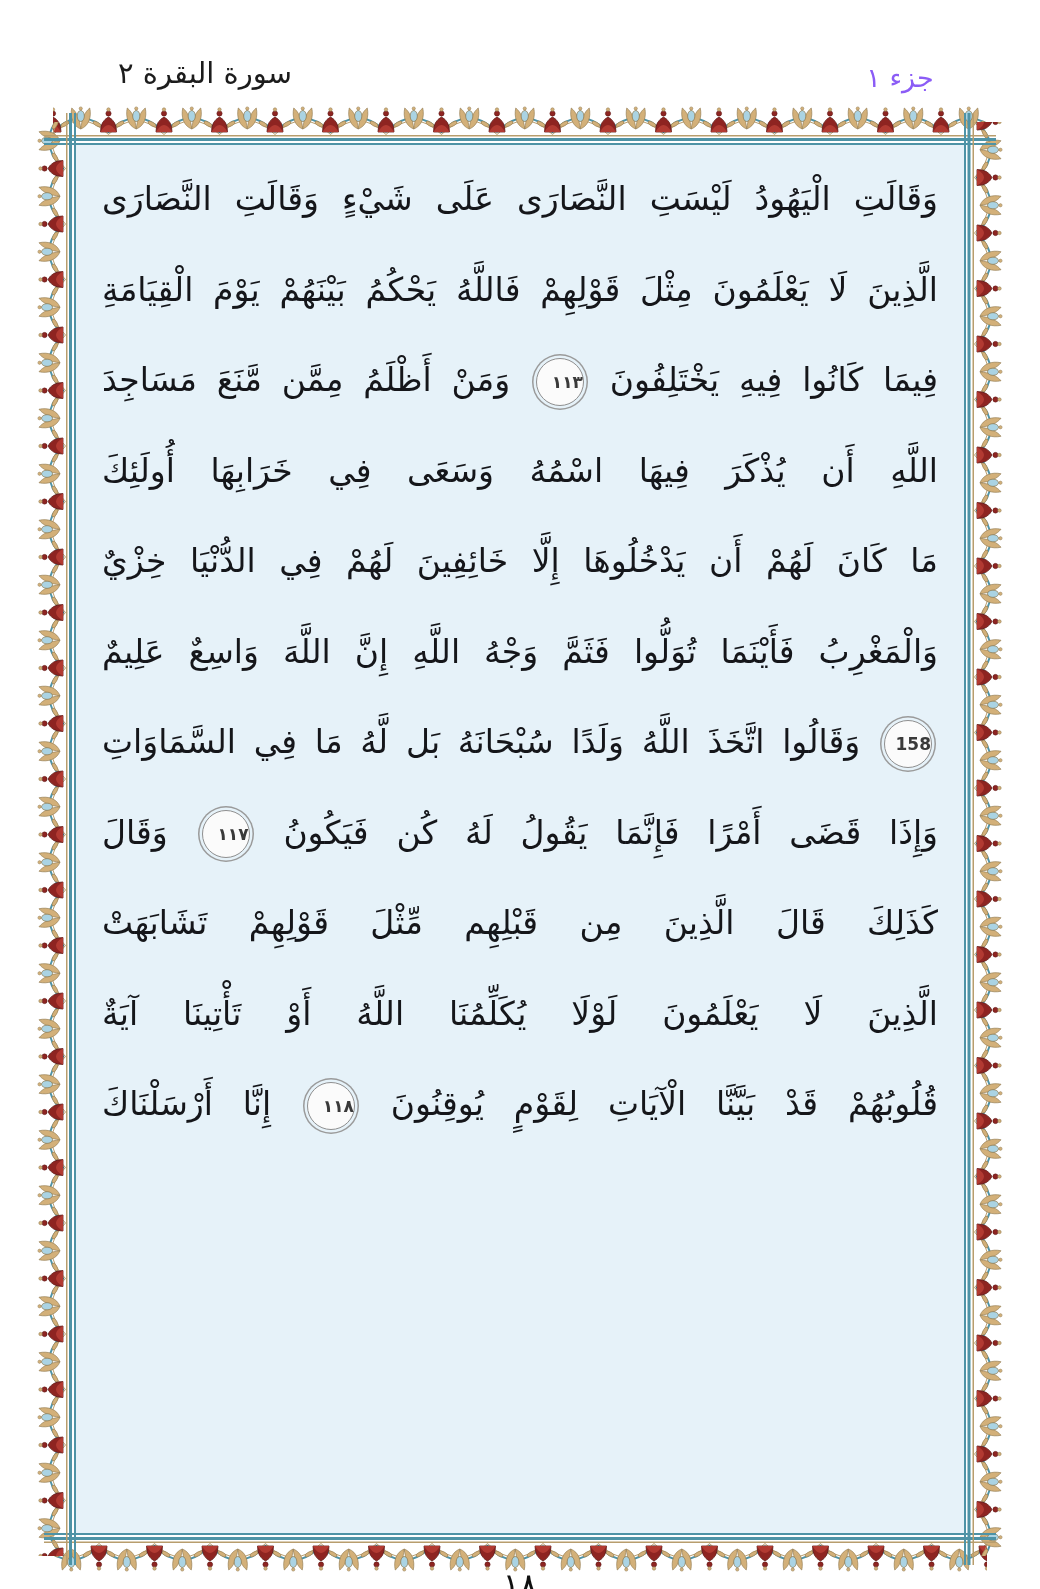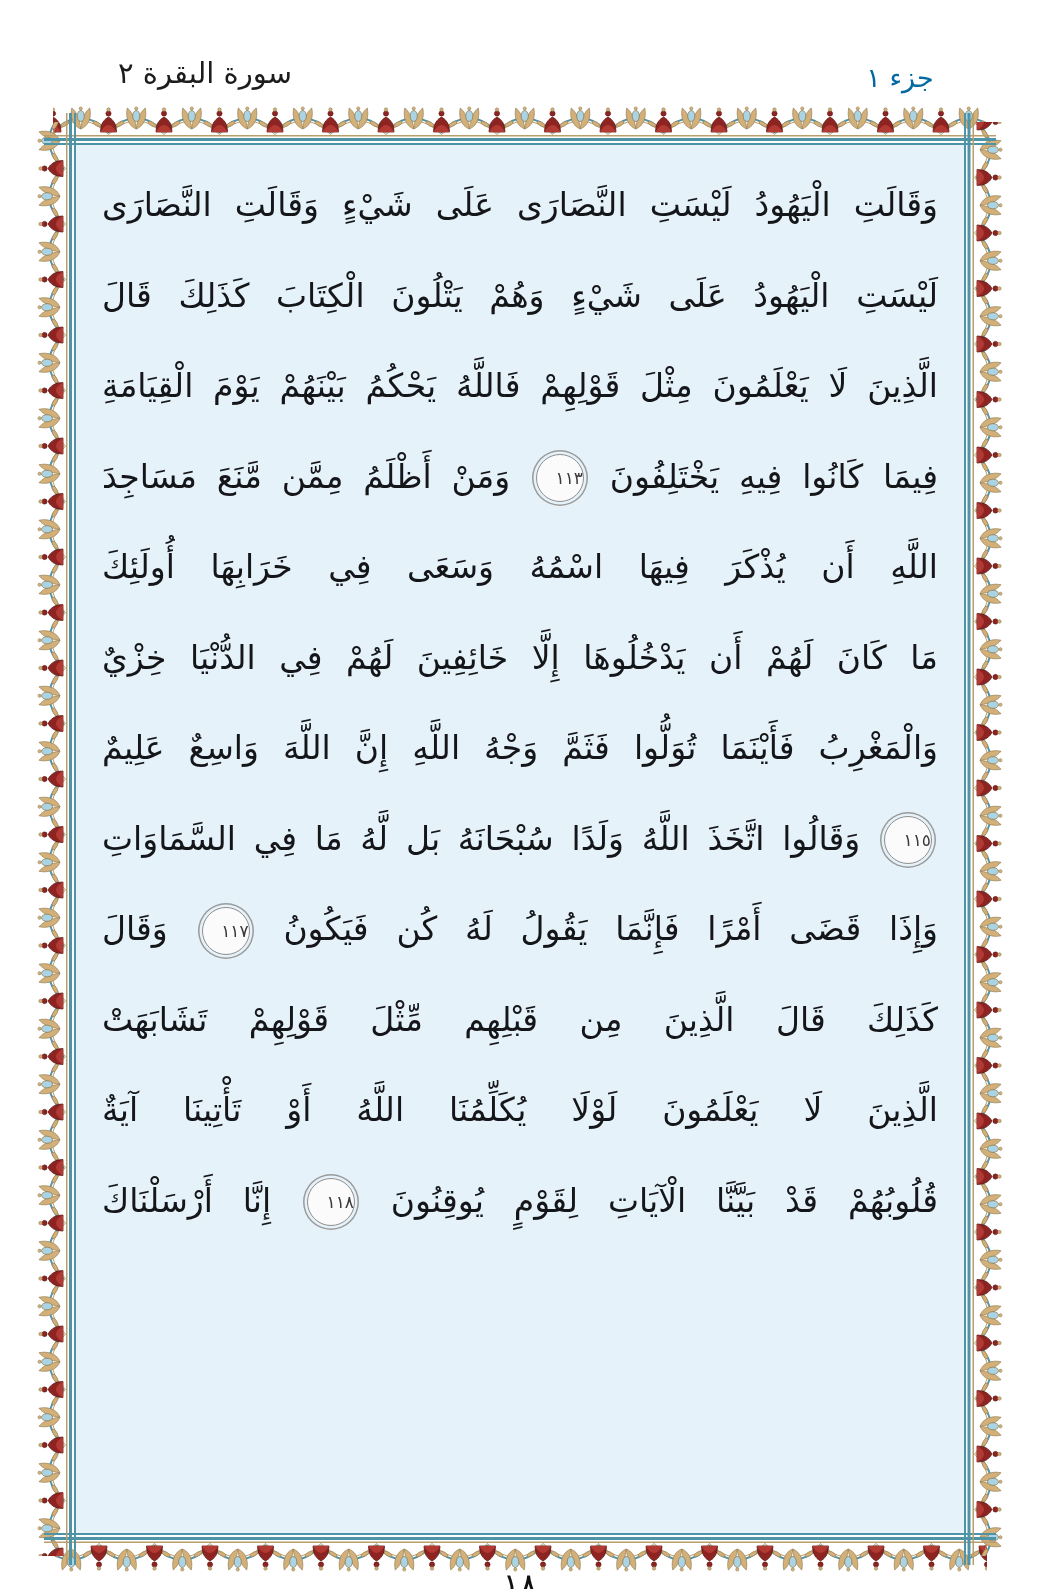--- a/index.html
+++ b/index.html
@@ -12,31 +12,31 @@
     color:#17181c;
     margin-top:44px;
   }
   
   .surah-title{
     position:absolute;top:12px;left:112px;width:186px;
     text-align:center;font-size:29px;direction:rtl;color:#1c1c1c;
   }
   .juz-label{
     position:absolute;top:18px;left:856px;width:88px;
-    text-align:center;font-size:27px;direction:rtl;color:#0369a1;
+    text-align:center;font-size:27px;direction:rtl;color:#8b5cf6;
   }
   
   .frame{position:absolute;left:30px;top:55px;}
   
   .page-content{
     position:absolute;left:76px;top:101px;
     width:888px;height:1388px;
     background:#e6f2f9;
     box-sizing:border-box;
-    padding:15px 26px;
+    padding:9px 26px;
     direction:rtl;
   }
   .line{
     height:90.5px;line-height:90.5px;
     font-size:33px;
     text-align:justify;
     text-align-last:justify;
     -moz-text-align-last:justify;
     white-space:normal;
     color:#15161a;
@@ -46,20 +46,21 @@
     display:inline-block;
     width:46px;height:46px;line-height:46px;
     border-radius:50%;
     text-align:center;
     font-size:17px;color:#3a3a3a;
     background:#fbfbfb;
     border:1.5px solid #8f8f8f;
     box-shadow:0 0 0 2.5px #e6f2f9, 0 0 0 4px #9a9a9a, 0 0 0 5.5px #e6f2f9;
     vertical-align:middle;
     margin:0 6px;
+    font-weight:bold;
   }
   .ayah:empty{display:none;}
   
   .page-number{
     position:absolute;top:1522px;left:0;width:100%;
     text-align:center;font-size:32px;color:#101010;direction:rtl;
   }
 </style>
 </head>
 <body>
@@ -126,27 +127,26 @@
     <rect x="36" y="14" width="1.5" height="1452" fill="#b89d6d"></rect>
     <rect x="39" y="14" width="3" height="1452" fill="#4e93a6"></rect>
     <rect x="44" y="14" width="2" height="1452" fill="#4e93a6"></rect>
     <rect x="934" y="14" width="2" height="1452" fill="#4e93a6"></rect>
     <rect x="937.5" y="14" width="3" height="1452" fill="#4e93a6"></rect>
     <rect x="942.5" y="14" width="1.5" height="1452" fill="#b89d6d"></rect>
   </svg>
 
   <div class="page-content">
     <div class="line"><span class="seg">وَقَالَتِ الْيَهُودُ لَيْسَتِ النَّصَارَى عَلَى شَيْءٍ وَقَالَتِ النَّصَارَى</span>  </div>
-    <div class="line"><span class="seg">لَيْسَتِ الْيَهُودُ عَلَى شَيْءٍ وَهُمْ يَتْلُونَ الْكِتَابَ كَذَلِكَ قَالَ</span>  </div>
     <div class="line"><span class="seg">الَّذِينَ لَا يَعْلَمُونَ مِثْلَ قَوْلِهِمْ فَاللَّهُ يَحْكُمُ بَيْنَهُمْ يَوْمَ الْقِيَامَةِ</span>  </div>
     <div class="line"><span class="seg">فِيمَا كَانُوا فِيهِ يَخْتَلِفُونَ</span> <span class="ayah">١١٣</span> <span class="seg">وَمَنْ أَظْلَمُ مِمَّن مَّنَعَ مَسَاجِدَ</span></div>
     <div class="line"><span class="seg">اللَّهِ أَن يُذْكَرَ فِيهَا اسْمُهُ وَسَعَى فِي خَرَابِهَا أُولَئِكَ</span>  </div>
     <div class="line"><span class="seg">مَا كَانَ لَهُمْ أَن يَدْخُلُوهَا إِلَّا خَائِفِينَ لَهُمْ فِي الدُّنْيَا خِزْيٌ</span>  </div>
     <div class="line"><span class="seg">وَالْمَغْرِبُ فَأَيْنَمَا تُوَلُّوا فَثَمَّ وَجْهُ اللَّهِ إِنَّ اللَّهَ وَاسِعٌ عَلِيمٌ</span>  </div>
-    <div class="line"> <span class="ayah">١١٥</span> <span class="seg">وَقَالُوا اتَّخَذَ اللَّهُ وَلَدًا سُبْحَانَهُ بَل لَّهُ مَا فِي السَّمَاوَاتِ</span></div>
+    <div class="line"> <span class="ayah">158</span> <span class="seg">وَقَالُوا اتَّخَذَ اللَّهُ وَلَدًا سُبْحَانَهُ بَل لَّهُ مَا فِي السَّمَاوَاتِ</span></div>
     <div class="line"><span class="seg">وَإِذَا قَضَى أَمْرًا فَإِنَّمَا يَقُولُ لَهُ كُن فَيَكُونُ</span> <span class="ayah">١١٧</span> <span class="seg">وَقَالَ</span></div>
     <div class="line"><span class="seg">كَذَلِكَ قَالَ الَّذِينَ مِن قَبْلِهِم مِّثْلَ قَوْلِهِمْ تَشَابَهَتْ</span>  </div>
     <div class="line"><span class="seg">الَّذِينَ لَا يَعْلَمُونَ لَوْلَا يُكَلِّمُنَا اللَّهُ أَوْ تَأْتِينَا آيَةٌ</span>  </div>
     <div class="line"><span class="seg">قُلُوبُهُمْ قَدْ بَيَّنَّا الْآيَاتِ لِقَوْمٍ يُوقِنُونَ</span> <span class="ayah">١١٨</span> <span class="seg">إِنَّا أَرْسَلْنَاكَ</span></div>
   </div>
 
   <div class="page-number">١٨</div>
 
 </div>
 

